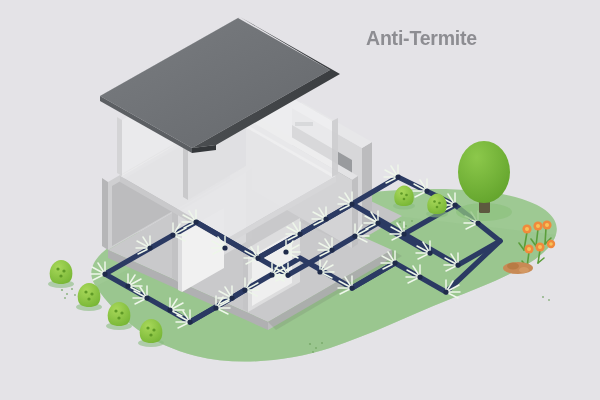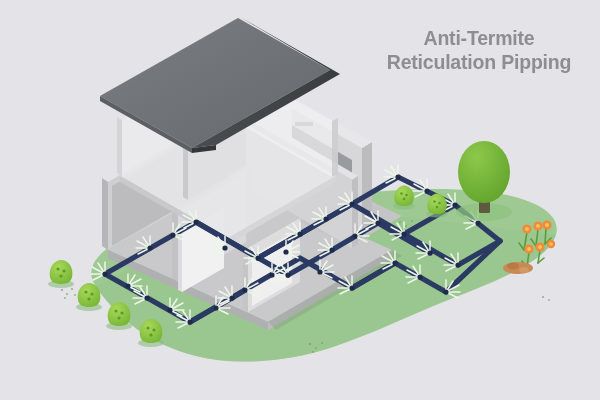--- a/index.html
+++ b/index.html
@@ -13,21 +13,21 @@
   .title-block{
     position:absolute;
     left:366px;top:27px;
     width:226px;
     color:#8d8d92;
     font-family:"Liberation Sans", sans-serif;
     font-weight:bold;
     font-size:19.5px;
     line-height:23.5px;
     letter-spacing:-0.2px;
-    text-align:center;
+    text-align:left;
     -webkit-font-smoothing:antialiased;
   }
   .title-line{display:block;white-space:nowrap;}
 </style>
 </head>
 <body>
 
 <div id="scene">
 
   <svg id="art" viewBox="0 0 600 400" width="600" height="400">
@@ -445,16 +445,15 @@
       <g>
         <ellipse cx="518" cy="268" rx="15" ry="6" fill="#c88a55"></ellipse>
         <ellipse cx="513" cy="266" rx="6" ry="3.5" fill="#b3753f" opacity="0.75"></ellipse>
         <ellipse cx="524" cy="270" rx="5" ry="3" fill="#d69b66" opacity="0.8"></ellipse>
       </g>
     </g>
   </svg>
 
   <div class="title-block">
     <span class="title-line">Anti-Termite</span>
-    <span class="title-line">Reticulation Pipping</span>
   </div>
 
 </div>
 
 </body></html>

